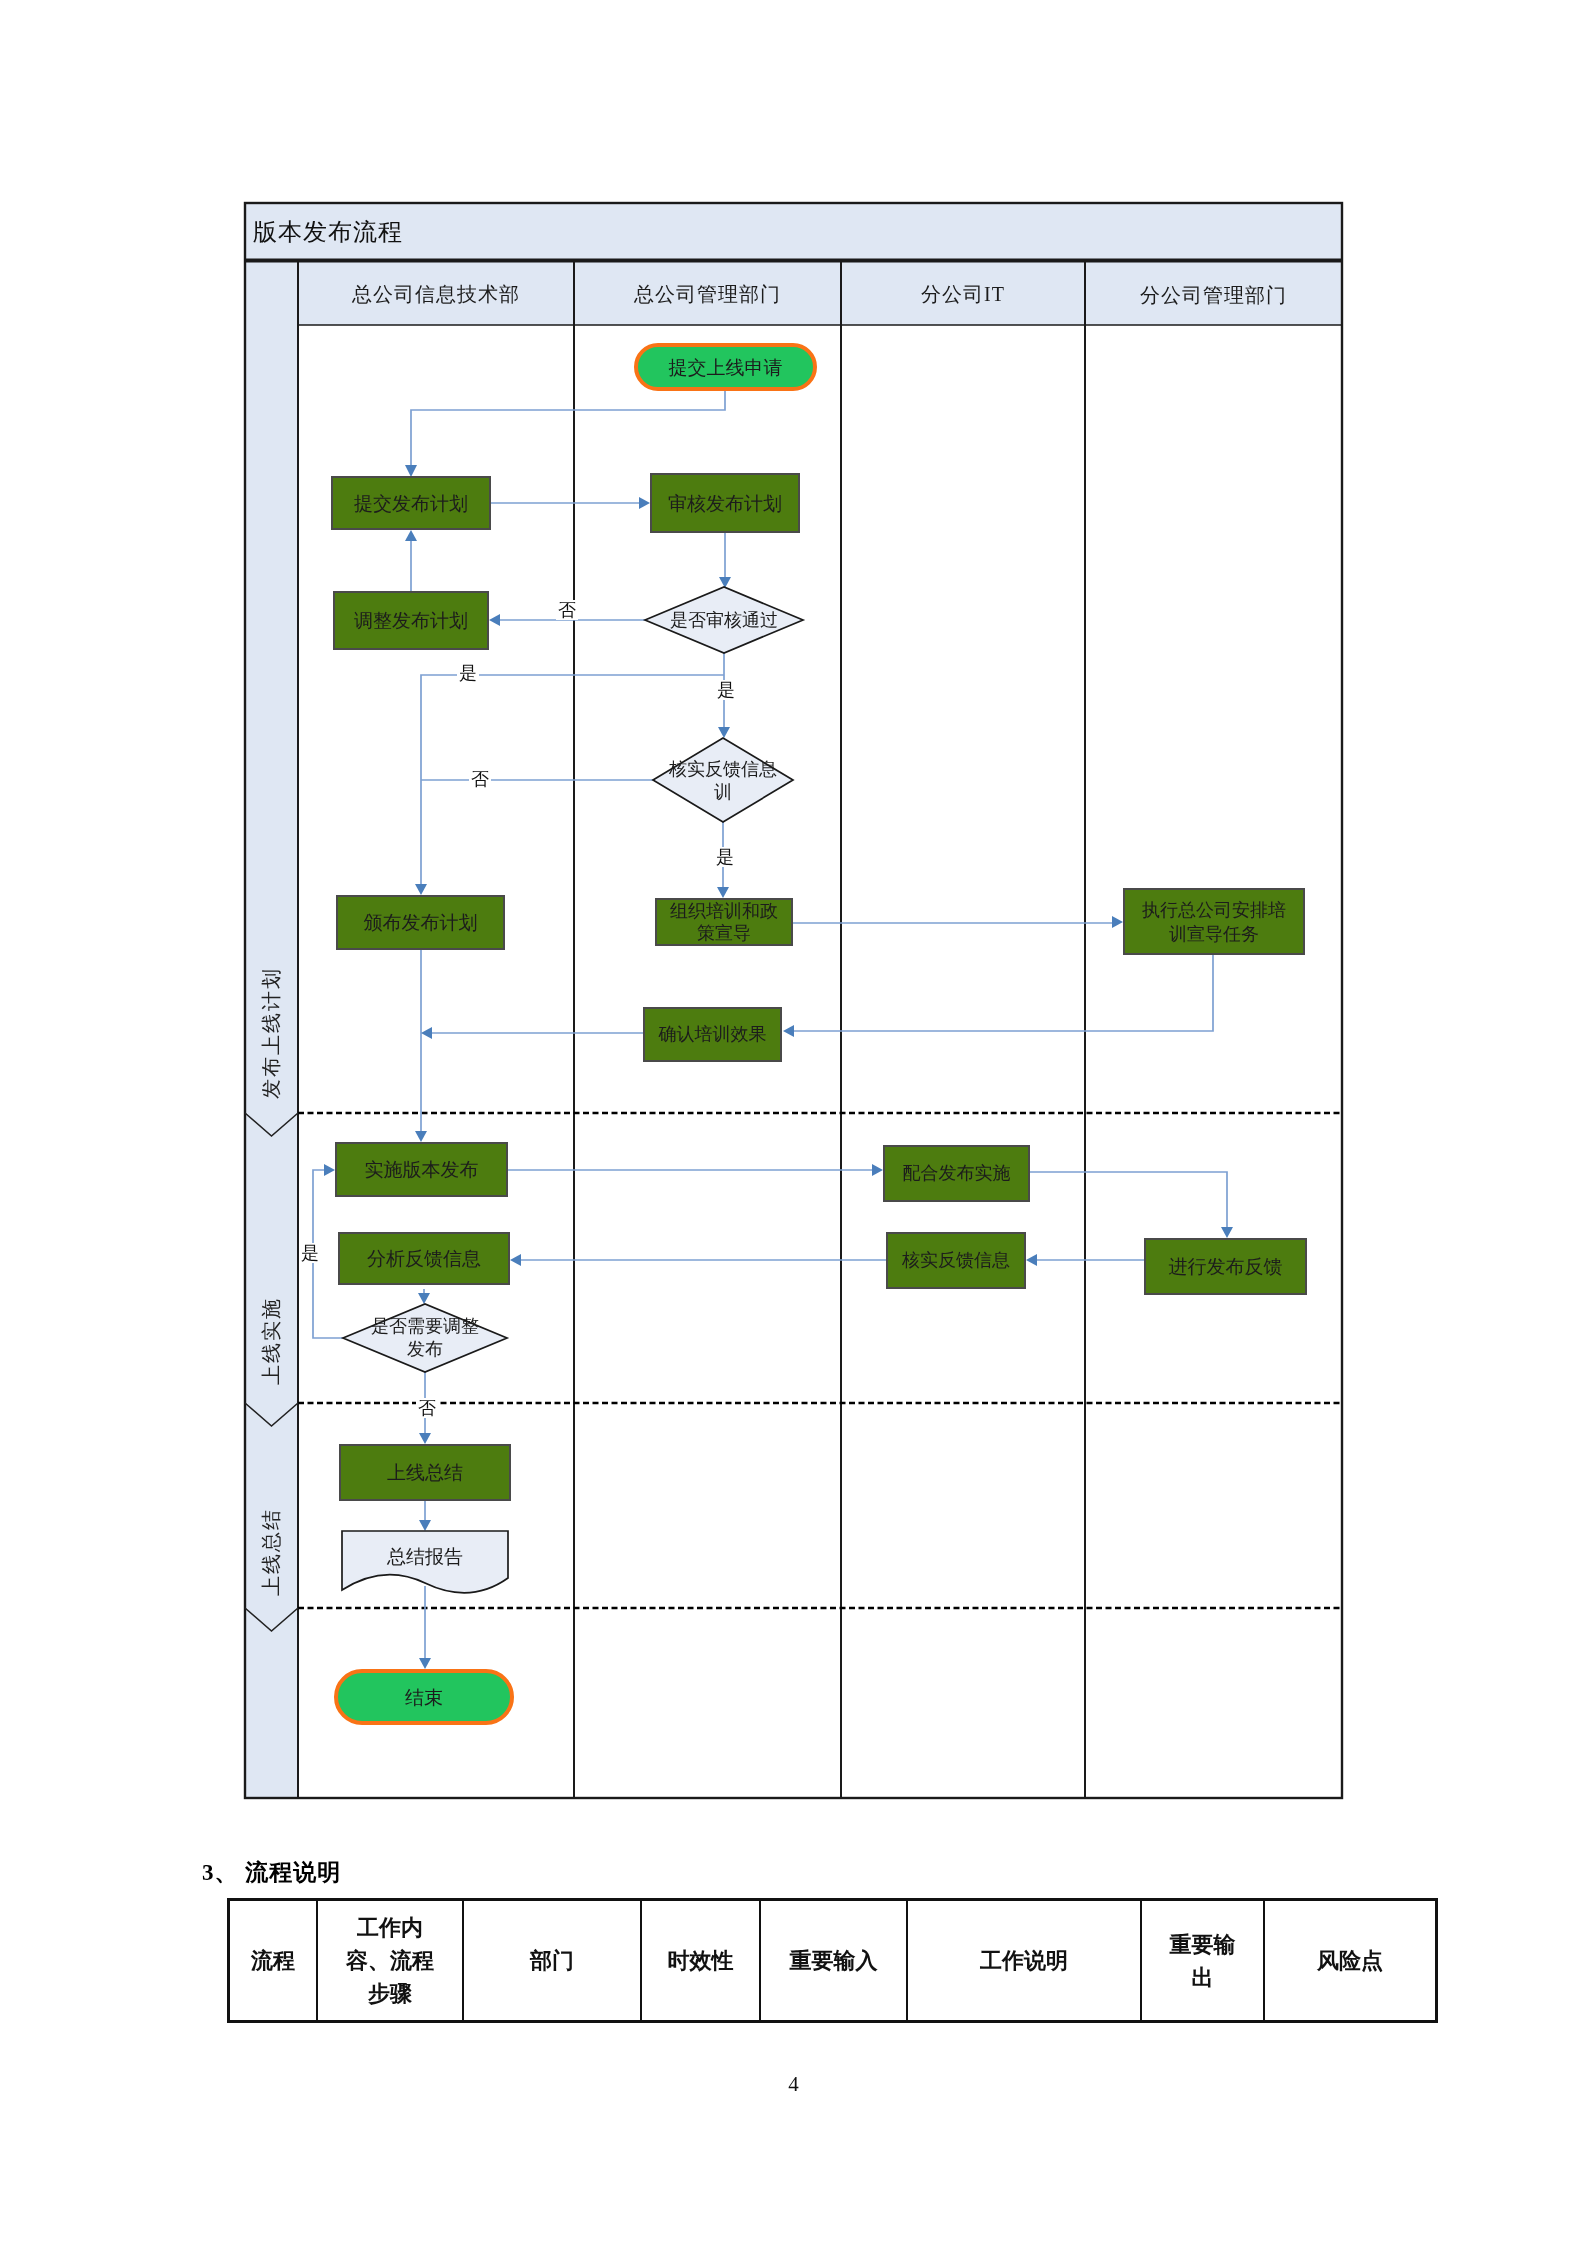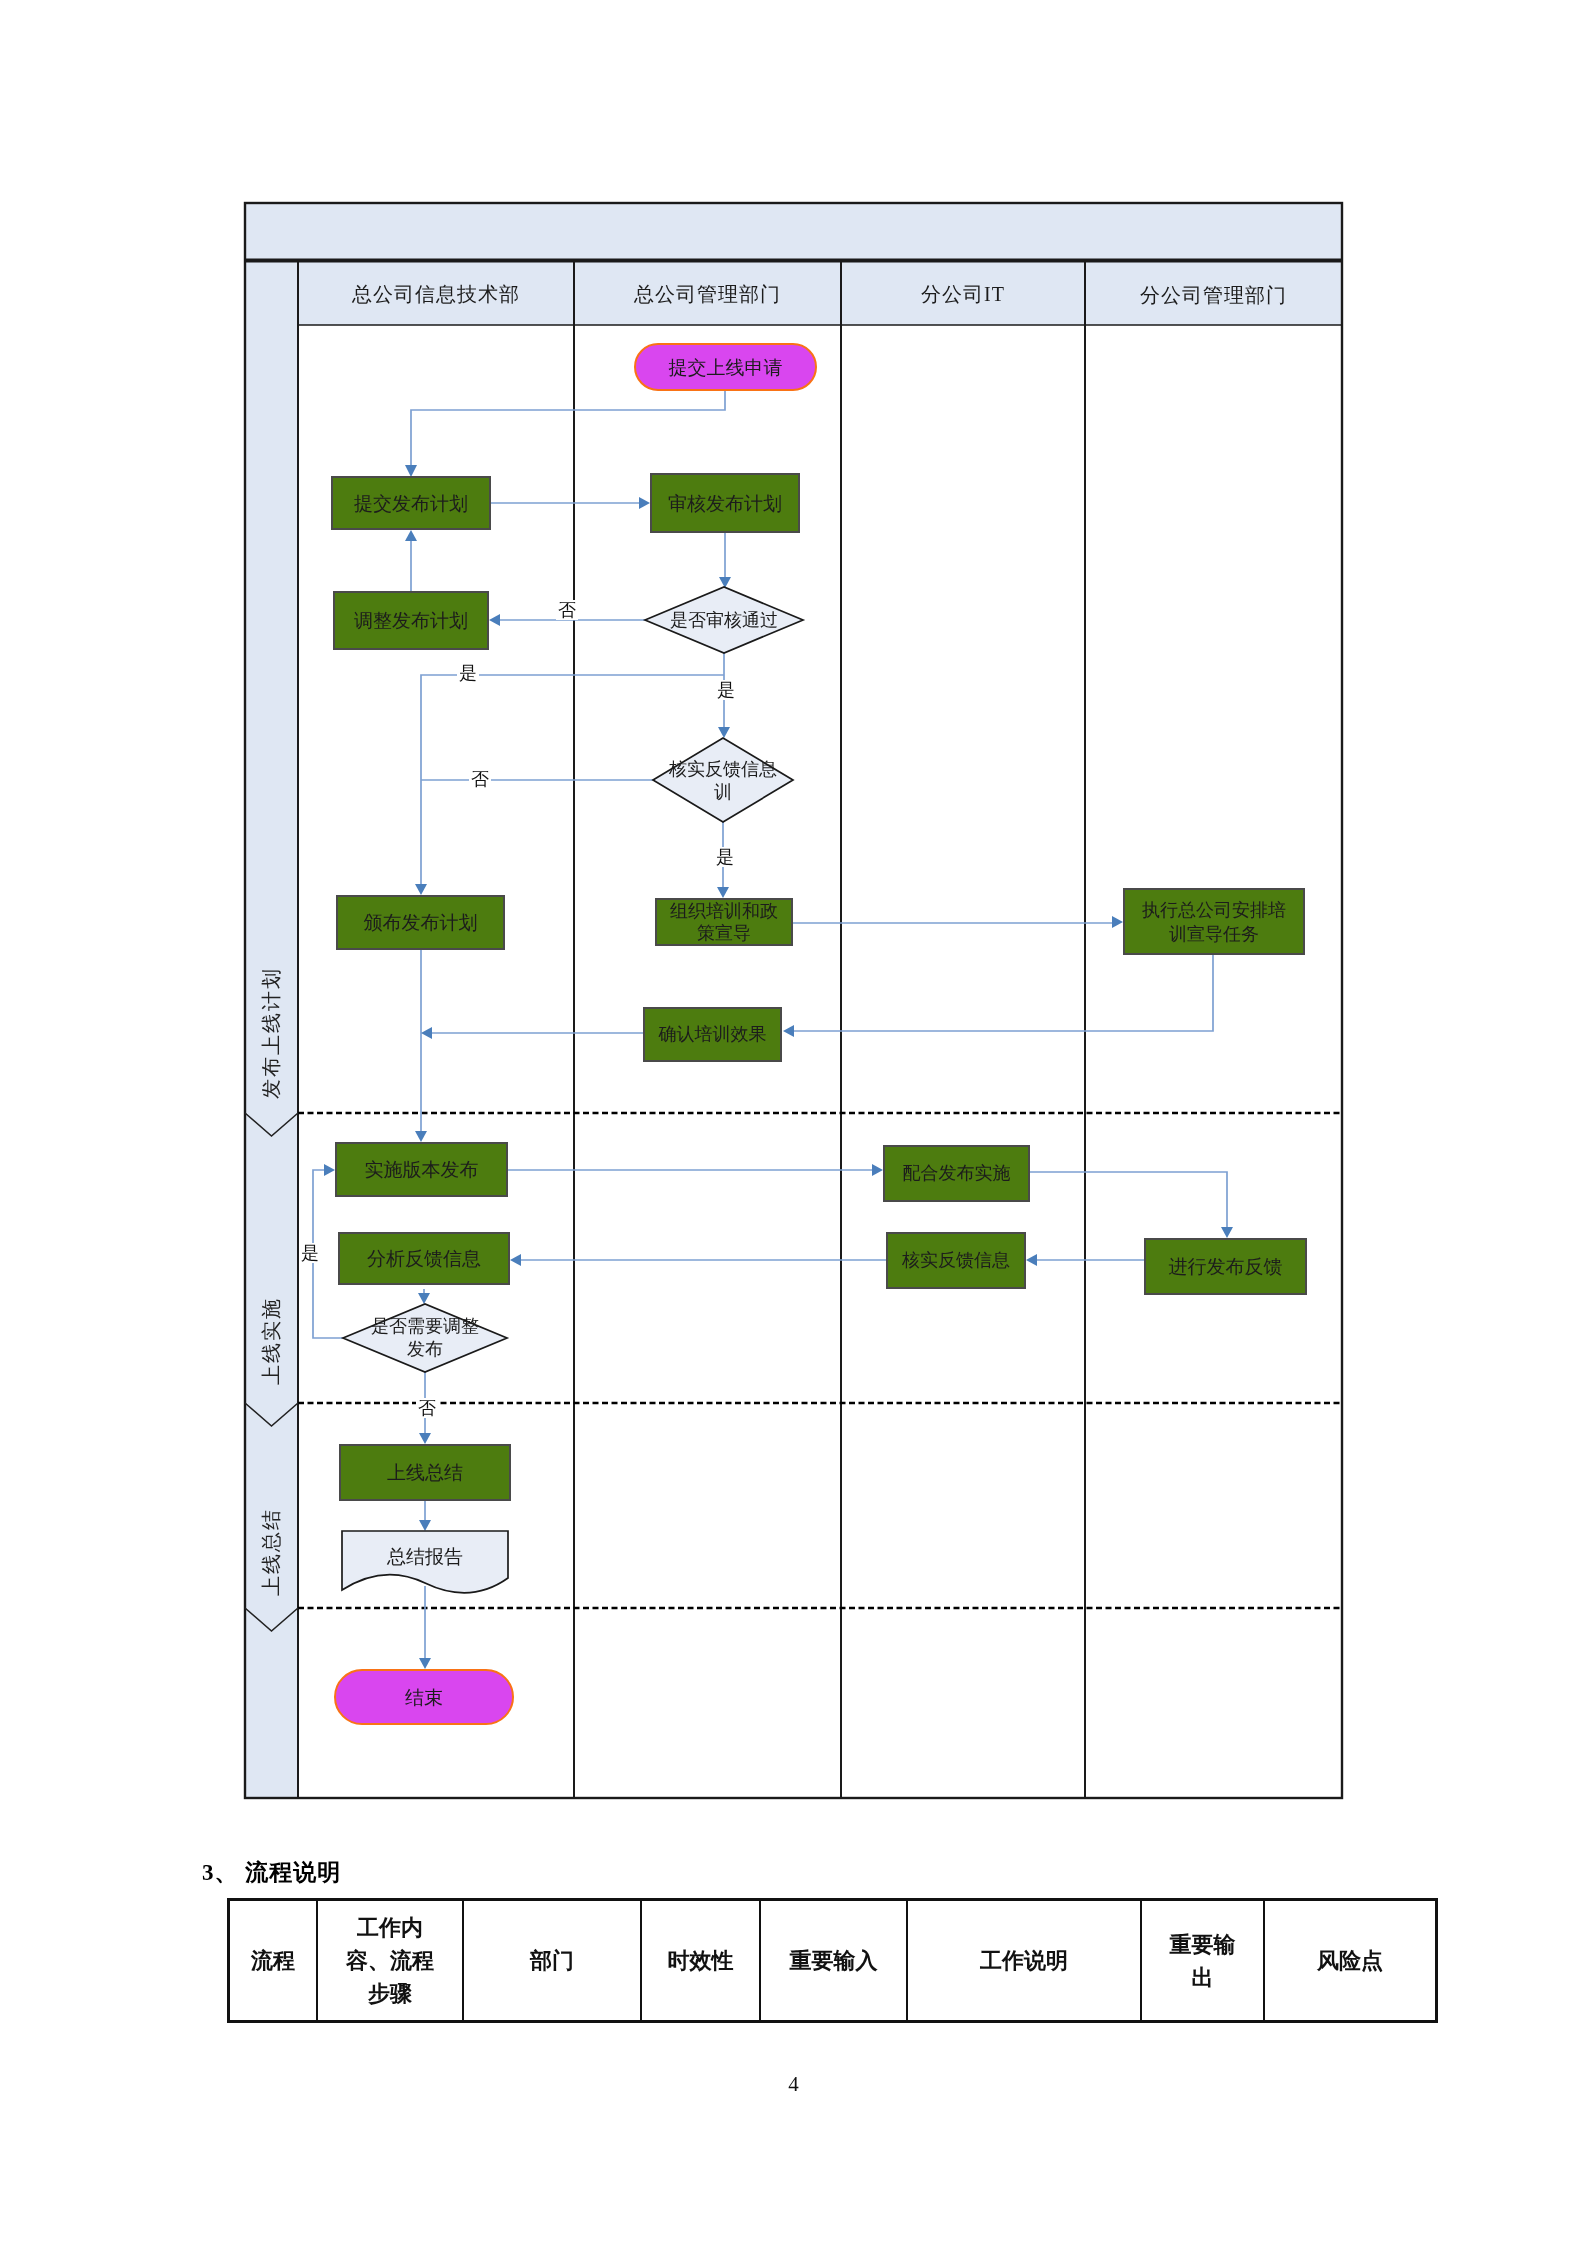--- a/index.html
+++ b/index.html
@@ -3,21 +3,21 @@
 <meta charset="utf-8">
 <style>
   html,body{margin:0;padding:0;background:#ffffff;}
   .page{position:relative;width:1587px;height:2245px;background:#fff;overflow:hidden;
         font-family:"Liberation Serif","DejaVu Serif",serif;color:#111;}
   .layer{position:absolute;left:0;top:0;}
   
   .node{position:absolute;display:flex;align-items:center;justify-content:center;
         text-align:center;font-size:19px;line-height:23px;color:#1c1c1c;box-sizing:border-box;}
   .rect{background:#4d7c0f;border:2px solid #4a4a4a;}
-  .stadium{background:#d946ef;border:2px solid #f97316;border-radius:28px;text-align:right;}
+  .stadium{background:#22c55e;border:4px solid #f97316;border-radius:28px;text-align:right;}
   .overlay{background:transparent;border:none;pointer-events:none;}
   .pre{white-space:pre-line;}
   
   .lane-head{position:absolute;display:flex;align-items:center;justify-content:center;
              font-size:20px;color:#1c1c1c;letter-spacing:1px;}
   .chart-title{position:absolute;display:flex;align-items:center;font-size:24px;
                color:#111;padding-left:8px;box-sizing:border-box;letter-spacing:1px;}
   .phase{position:absolute;display:flex;align-items:center;justify-content:center;
          font-size:20px;color:#222;letter-spacing:2px;transform:rotate(-90deg);}
   .edge-label{position:absolute;font-size:18px;line-height:20px;background:#fff;
@@ -120,20 +120,21 @@
       <polygon points="645,620 724,587 803,620 724,653"></polygon>
       <polygon points="653,780 723,738 793,780 723,822"></polygon>
       <polygon points="343,1338 425,1304 507,1338 425,1372"></polygon>
     </g>
 
     <path d="M342,1531 L508,1531 L508,1578 C480,1598 452,1596 425,1583 C398,1570 370,1572 342,1590 Z" fill="#e8edf6" stroke="#1a1a1a" stroke-width="1.7"></path>
   </svg>
 
   <div class="layer" style="width:1587px;height:2245px;">
 
+    <div class="chart-title" style="left:245px;top:203px;width:1097px;height:57px;">版本发布流程</div>
     <div class="lane-head" style="left:574px;top:263px;width:267px;height:62px;">总公司管理部门</div>
     <div class="lane-head" style="left:298px;top:263px;width:276px;height:62px;">总公司信息技术部</div>
     <div class="lane-head" style="left:841px;top:263px;width:244px;height:62px;">分公司IT</div>
     <div class="lane-head" style="left:1085px;top:263px;width:257px;height:64px;">分公司管理部门</div>
 
     <div class="phase" style="left:196px;top:1020px;width:150px;height:26px;">发布上线计划</div>
     <div class="phase" style="left:221px;top:1328px;width:100px;height:26px;">上线实施</div>
     <div class="phase" style="left:221px;top:1539px;width:100px;height:26px;">上线总结</div>
 
     <div class="node stadium" style="left:634px;top:343px;width:183px;height:48px;">提交上线申请</div>

